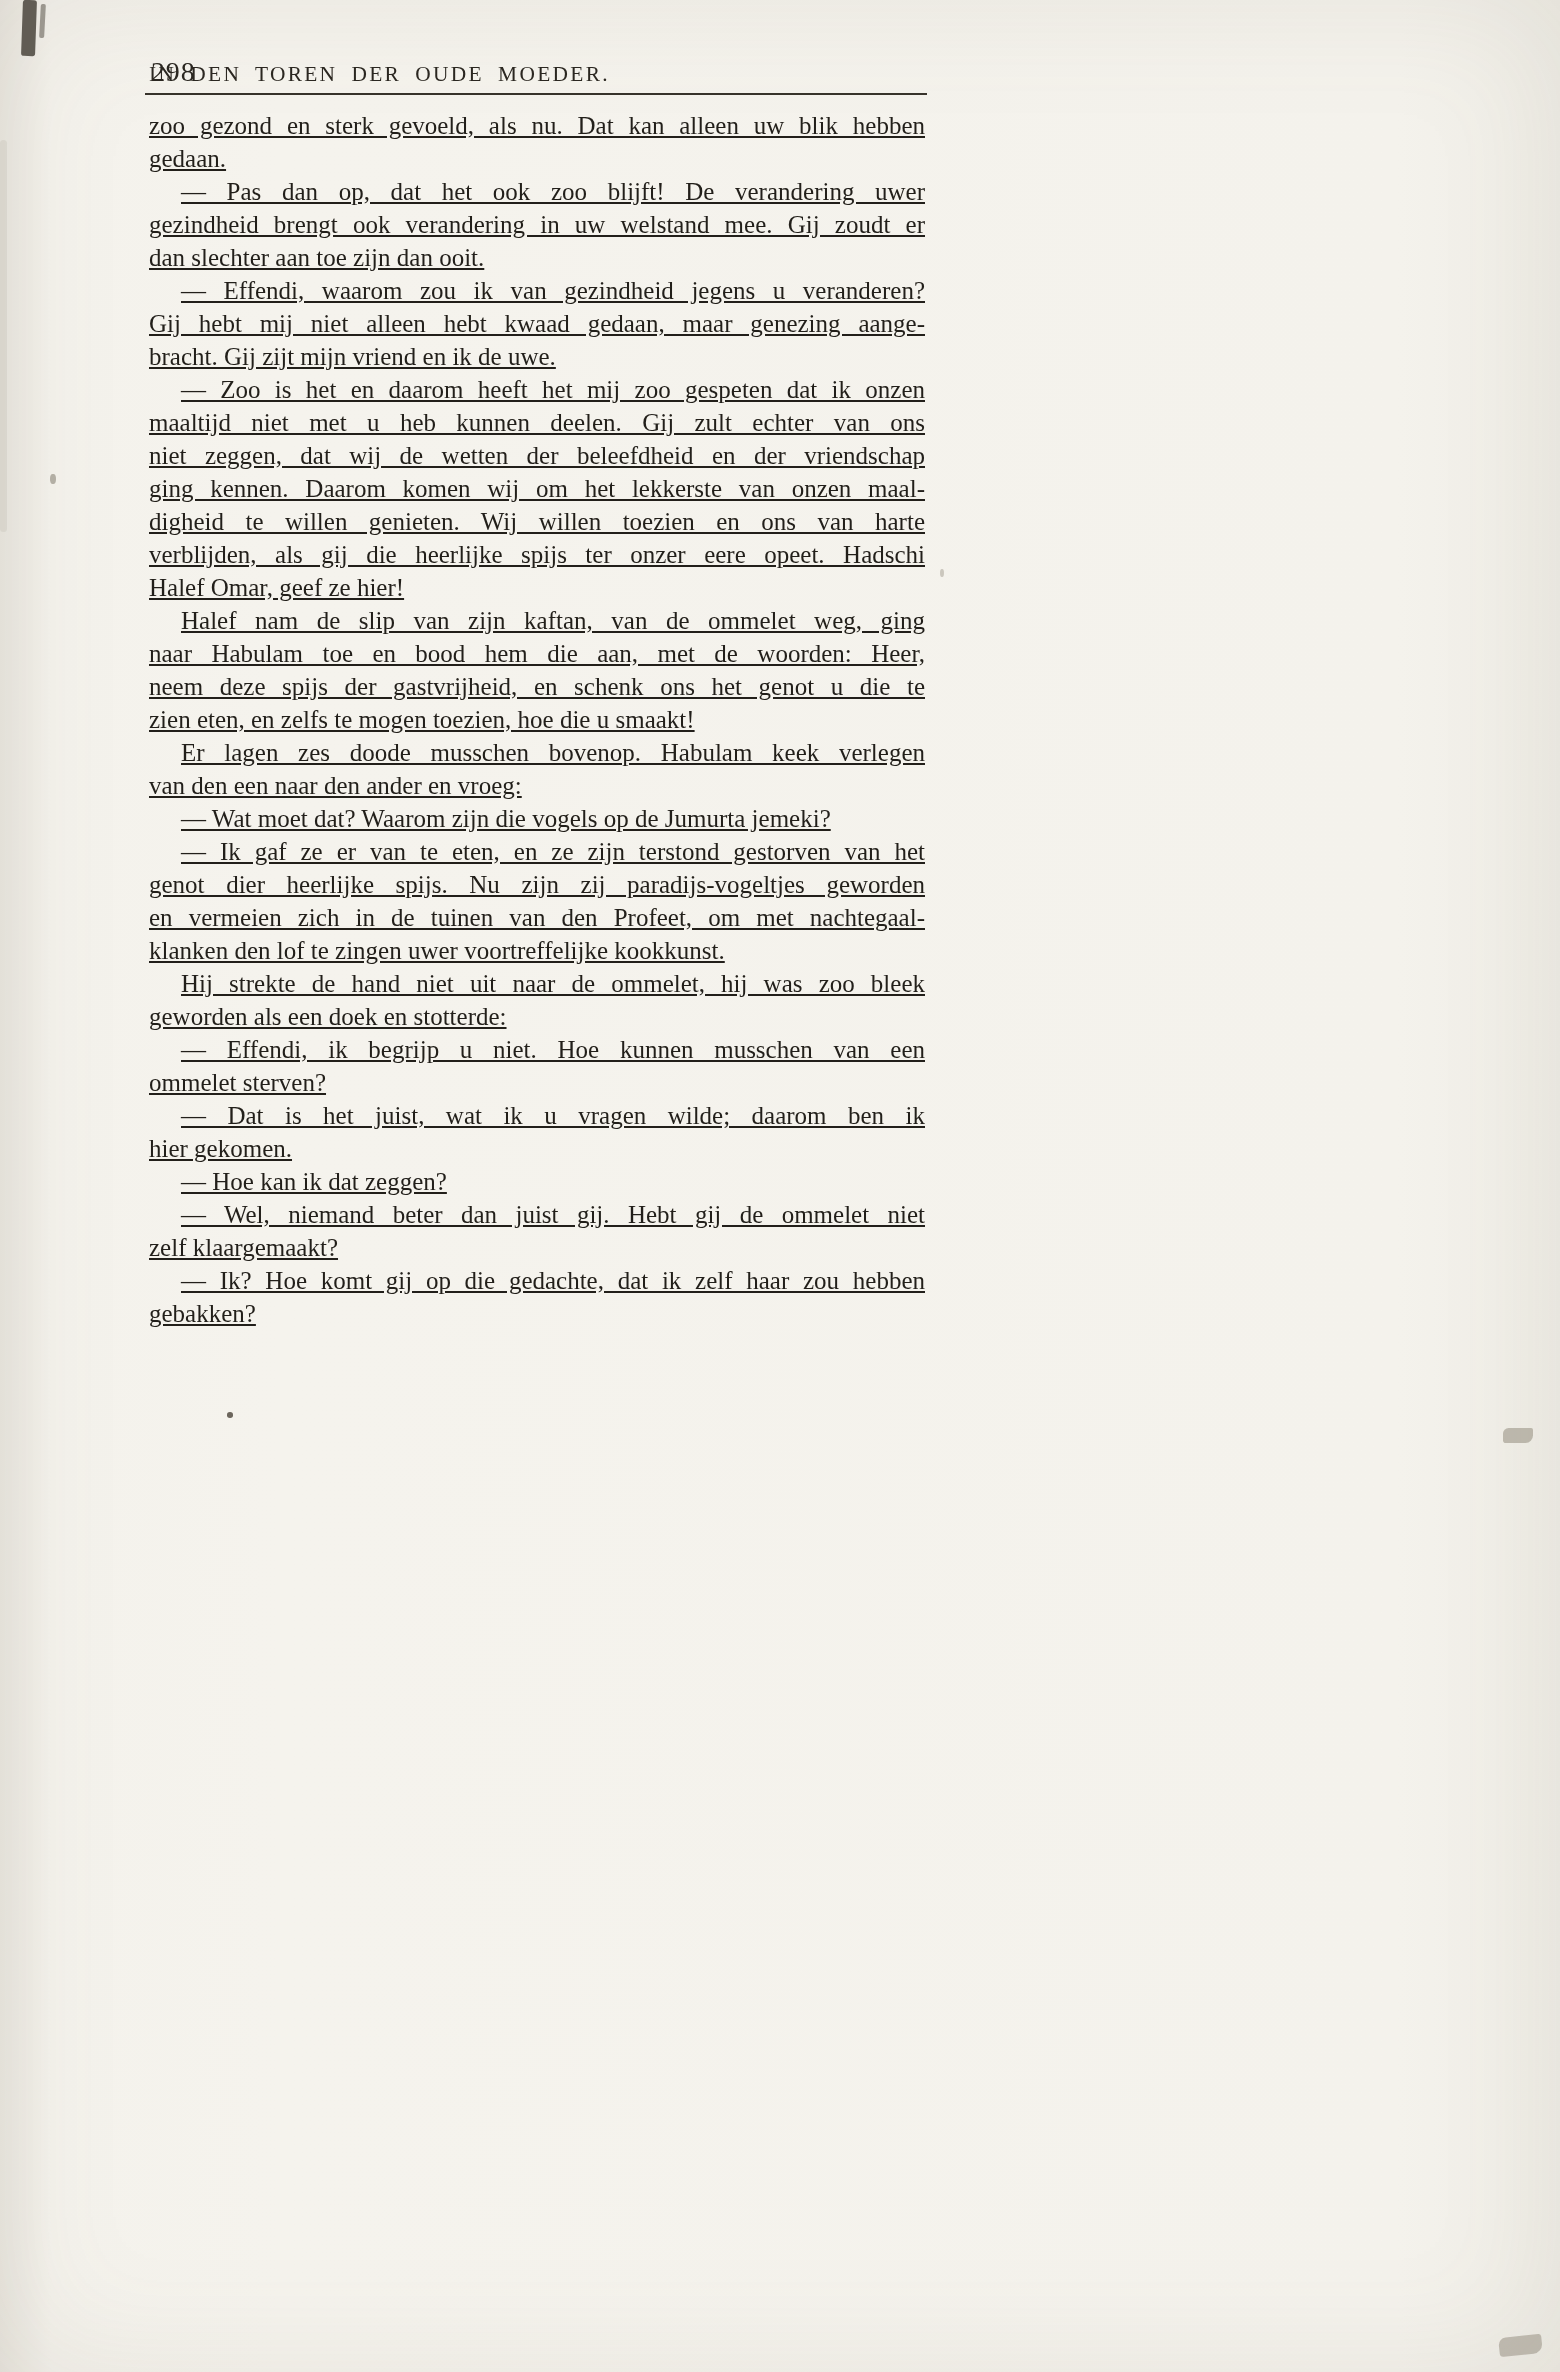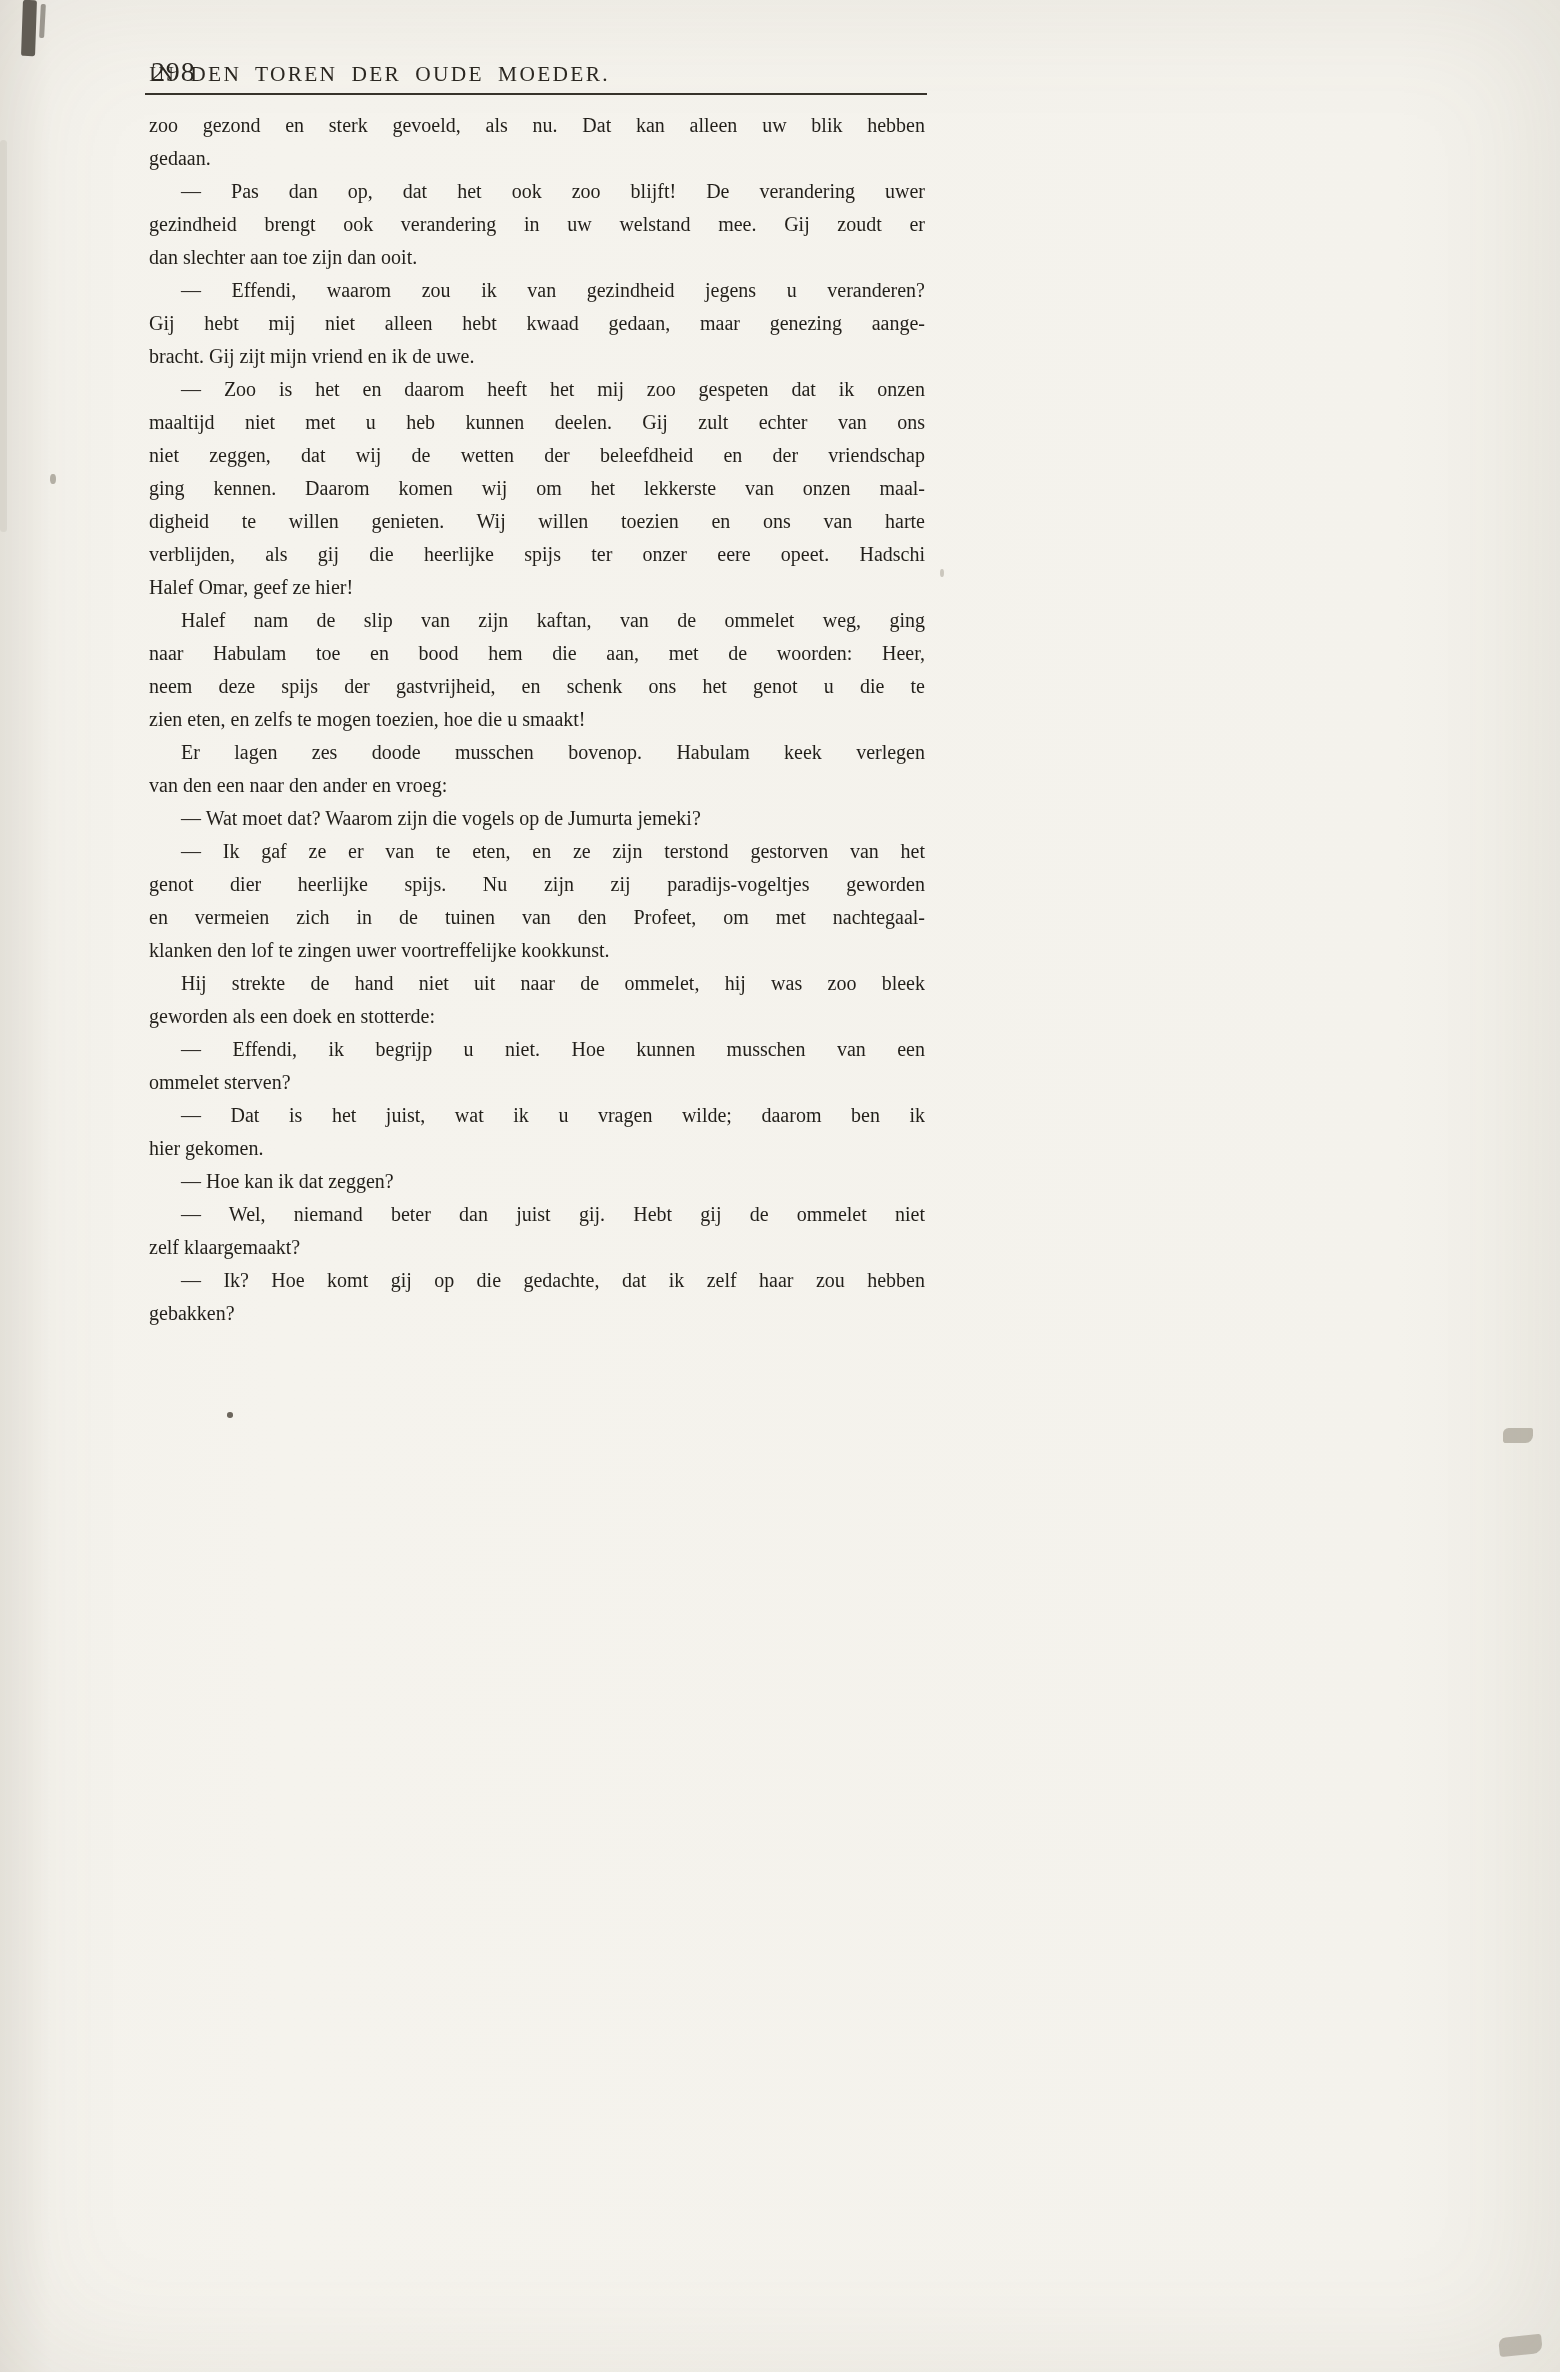--- a/index.html
+++ b/index.html
@@ -50,23 +50,24 @@
     word-spacing: 6.5px;
   }
   .rule {
     height: 0;
     border-top: 2.8px solid #37332b;
     margin-left: -3.7px;
     margin-right: -1.9px;
   }
   .text-block {
     margin-top: 14px;
-    font-size: 20px;
+    font-size: 25px;
     line-height: 33px;
     color: #221f1a;
+    text-decoration: underline;
   }
   .line { text-align: left; }
   .line.justified {
     text-align: justify;
     text-align-last: justify;
   }
   .line.indent { text-indent: 32px; }
 
   
   .artifact { position: absolute; pointer-events: none; }

